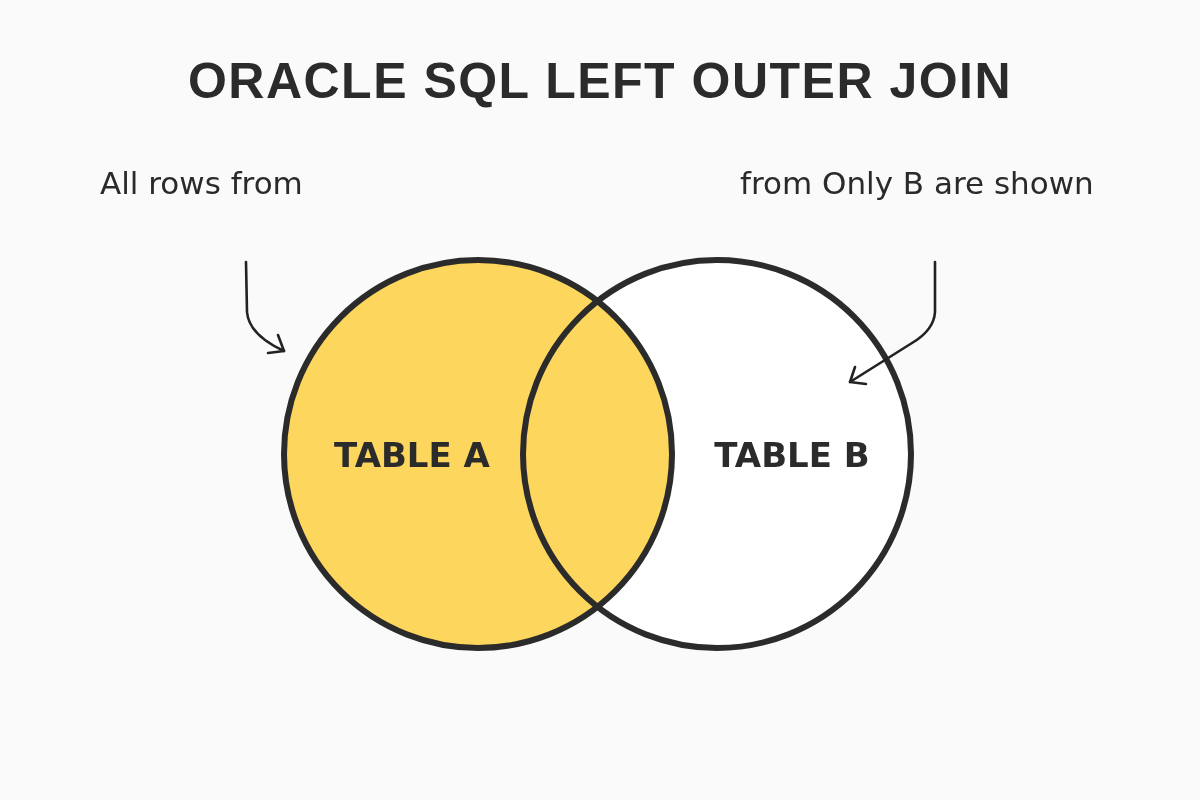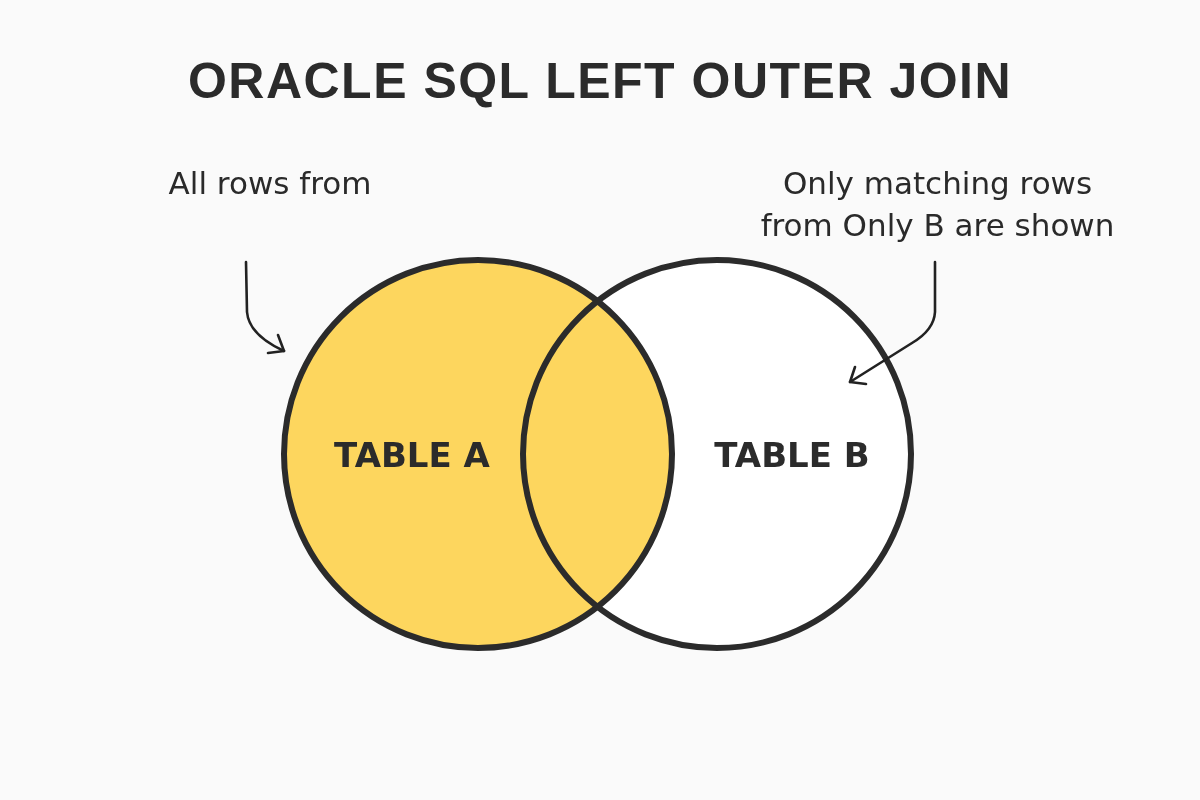--- a/index.html
+++ b/index.html
@@ -12,21 +12,20 @@
   }
   .title {
     position: absolute; left: 0; top: 52px; width: 1200px;
     text-align: center;
     font-family: "Liberation Sans", sans-serif;
     font-weight: bold; font-size: 50px; letter-spacing: 1.5px;
     color: #2b2b2b;
   }
   .note {
     position: absolute;
-    text-align: center;
     font-family: "DejaVu Sans", sans-serif;
     font-size: 31px; line-height: 42px;
     color: #2a2a2a;
     white-space: nowrap;
   }
   .note-a { left: 100px; top: 162px; width: 340px; }
   .note-b { left: 740px; top: 162px; width: 395px; }
   svg.diagram { position: absolute; left: 0; top: 0; }
   .tbl-label {
     font-family: "DejaVu Sans", sans-serif;
@@ -37,21 +36,20 @@
 </head>
 <body>
 
 <div class="title">ORACLE SQL LEFT OUTER JOIN</div>
 
 <div class="note note-a">
   <div>All rows from</div>
 </div>
 
 <div class="note note-b">
-  <div>Only matching rows</div>
   <div>from Only B are shown</div>
 </div>
 
 <svg class="diagram" width="1200" height="800" viewBox="0 0 1200 800">
   <defs>
     <clipPath id="clipA">
       <circle cx="478" cy="454" r="194"></circle>
     </clipPath>
   </defs>
 

